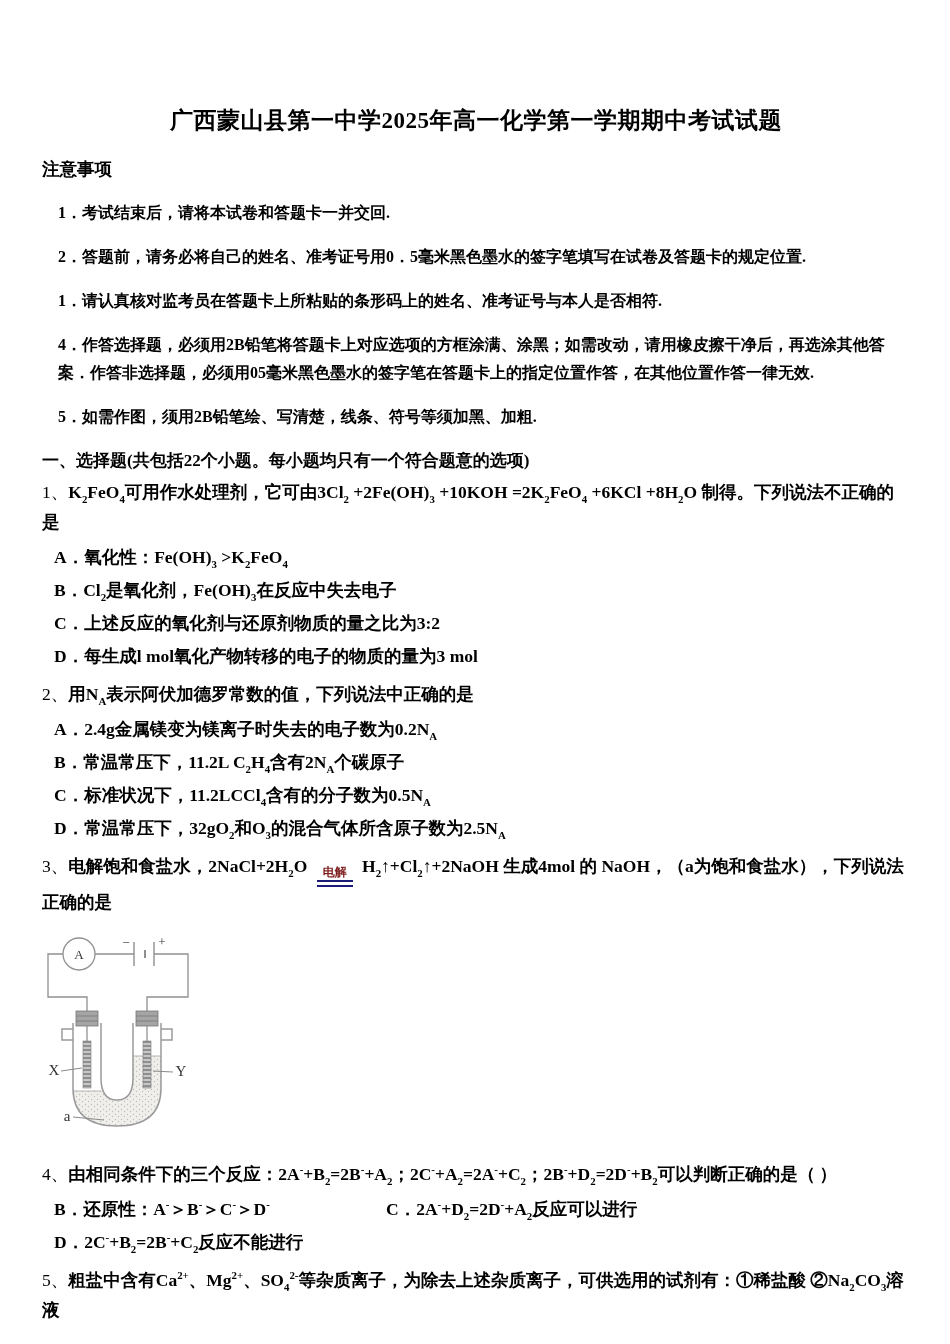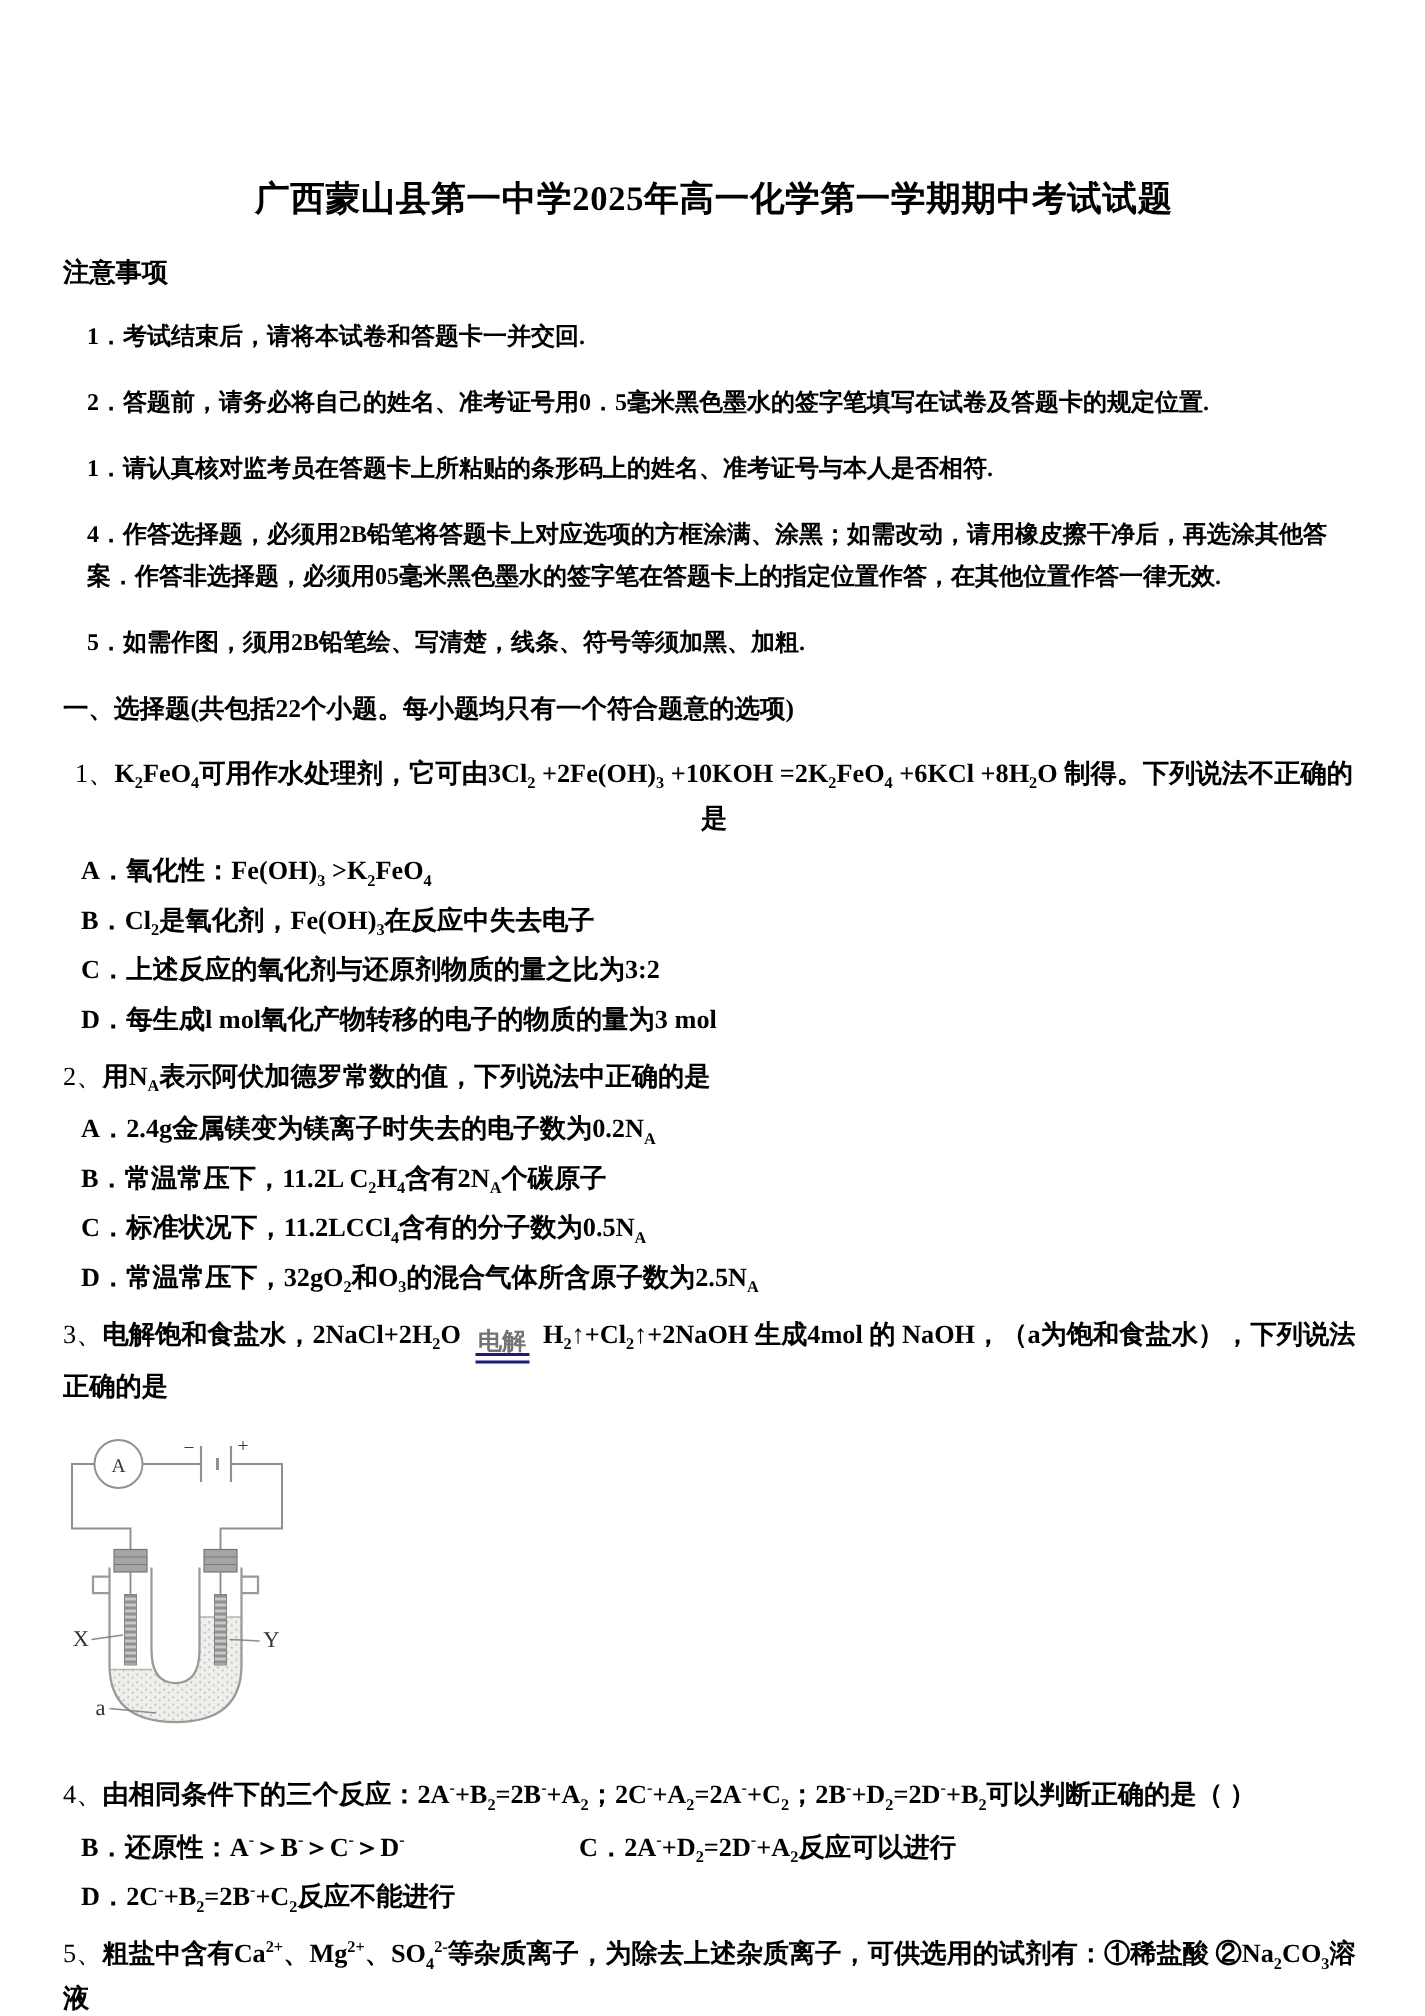--- a/index.html
+++ b/index.html
@@ -3,37 +3,37 @@
 <meta charset="utf-8">
 <style>
   html,body{margin:0;padding:0;}
   body{
     width:950px;height:1344px;background:#ffffff;color:#000;
     font-family:"Liberation Serif","DejaVu Serif",serif;
     font-weight:bold;overflow:hidden;
   }
   .page{padding:104px 40px 0 42px;box-sizing:border-box;}
   .title{
-    margin:12px;text-align:center;font-size:23px;line-height:34px;
+    margin:0;text-align:center;font-size:23px;line-height:34px;
     font-weight:bold;letter-spacing:0.5px;
   }
   .notice-header{margin-top:17px;font-size:17.5px;line-height:28px;}
   .notice p{margin:16px;font-size:16px;line-height:28px;}
   .sec-header{margin:6px 0 0;font-size:17px;line-height:28px;}
   .stem{margin:10px 0 0;font-size:17.5px;line-height:30px;}
-  .q1 .stem{margin-top:13px;text-align:center;}
+  .q1 .stem{margin-top:2px;}
   .option{margin:8px 12px 0;font-size:17.5px;line-height:25px;}
   .opt-grid{display:grid;grid-template-columns:332px 1fr;column-gap:0;}
   .opt-grid .option{margin-top:8px;}
   .qnum{font-weight:normal;}
   sub,sup{font-size:62%;line-height:0;font-weight:bold;}
   
   .dj{display:inline-flex;flex-direction:column;align-items:center;
       vertical-align:-4px;margin:0 5px;}
-  .dj-t{font-size:16px;line-height:12px;color:#737373;font-weight:bold;font-family:Liberation Mono, monospace;}
+  .dj-t{font-size:12px;line-height:12px;color:#7f1d1d;font-weight:bold;font-family:Liberation Mono, monospace;}
   .dj-l{width:36px;height:7px;border-top:2.5px solid #1c1c78;
         border-bottom:2.5px solid #1c1c78;box-sizing:border-box;margin-top:1px;}
   .diagram-wrap{margin:6px 0 0;height:226px;}
   .diagram-wrap svg{display:block;}
   .apparatus-text{font-family:"Liberation Serif","DejaVu Serif",serif;
         font-weight:normal;fill:#333;}
 </style>
 </head>
 <body>
 

